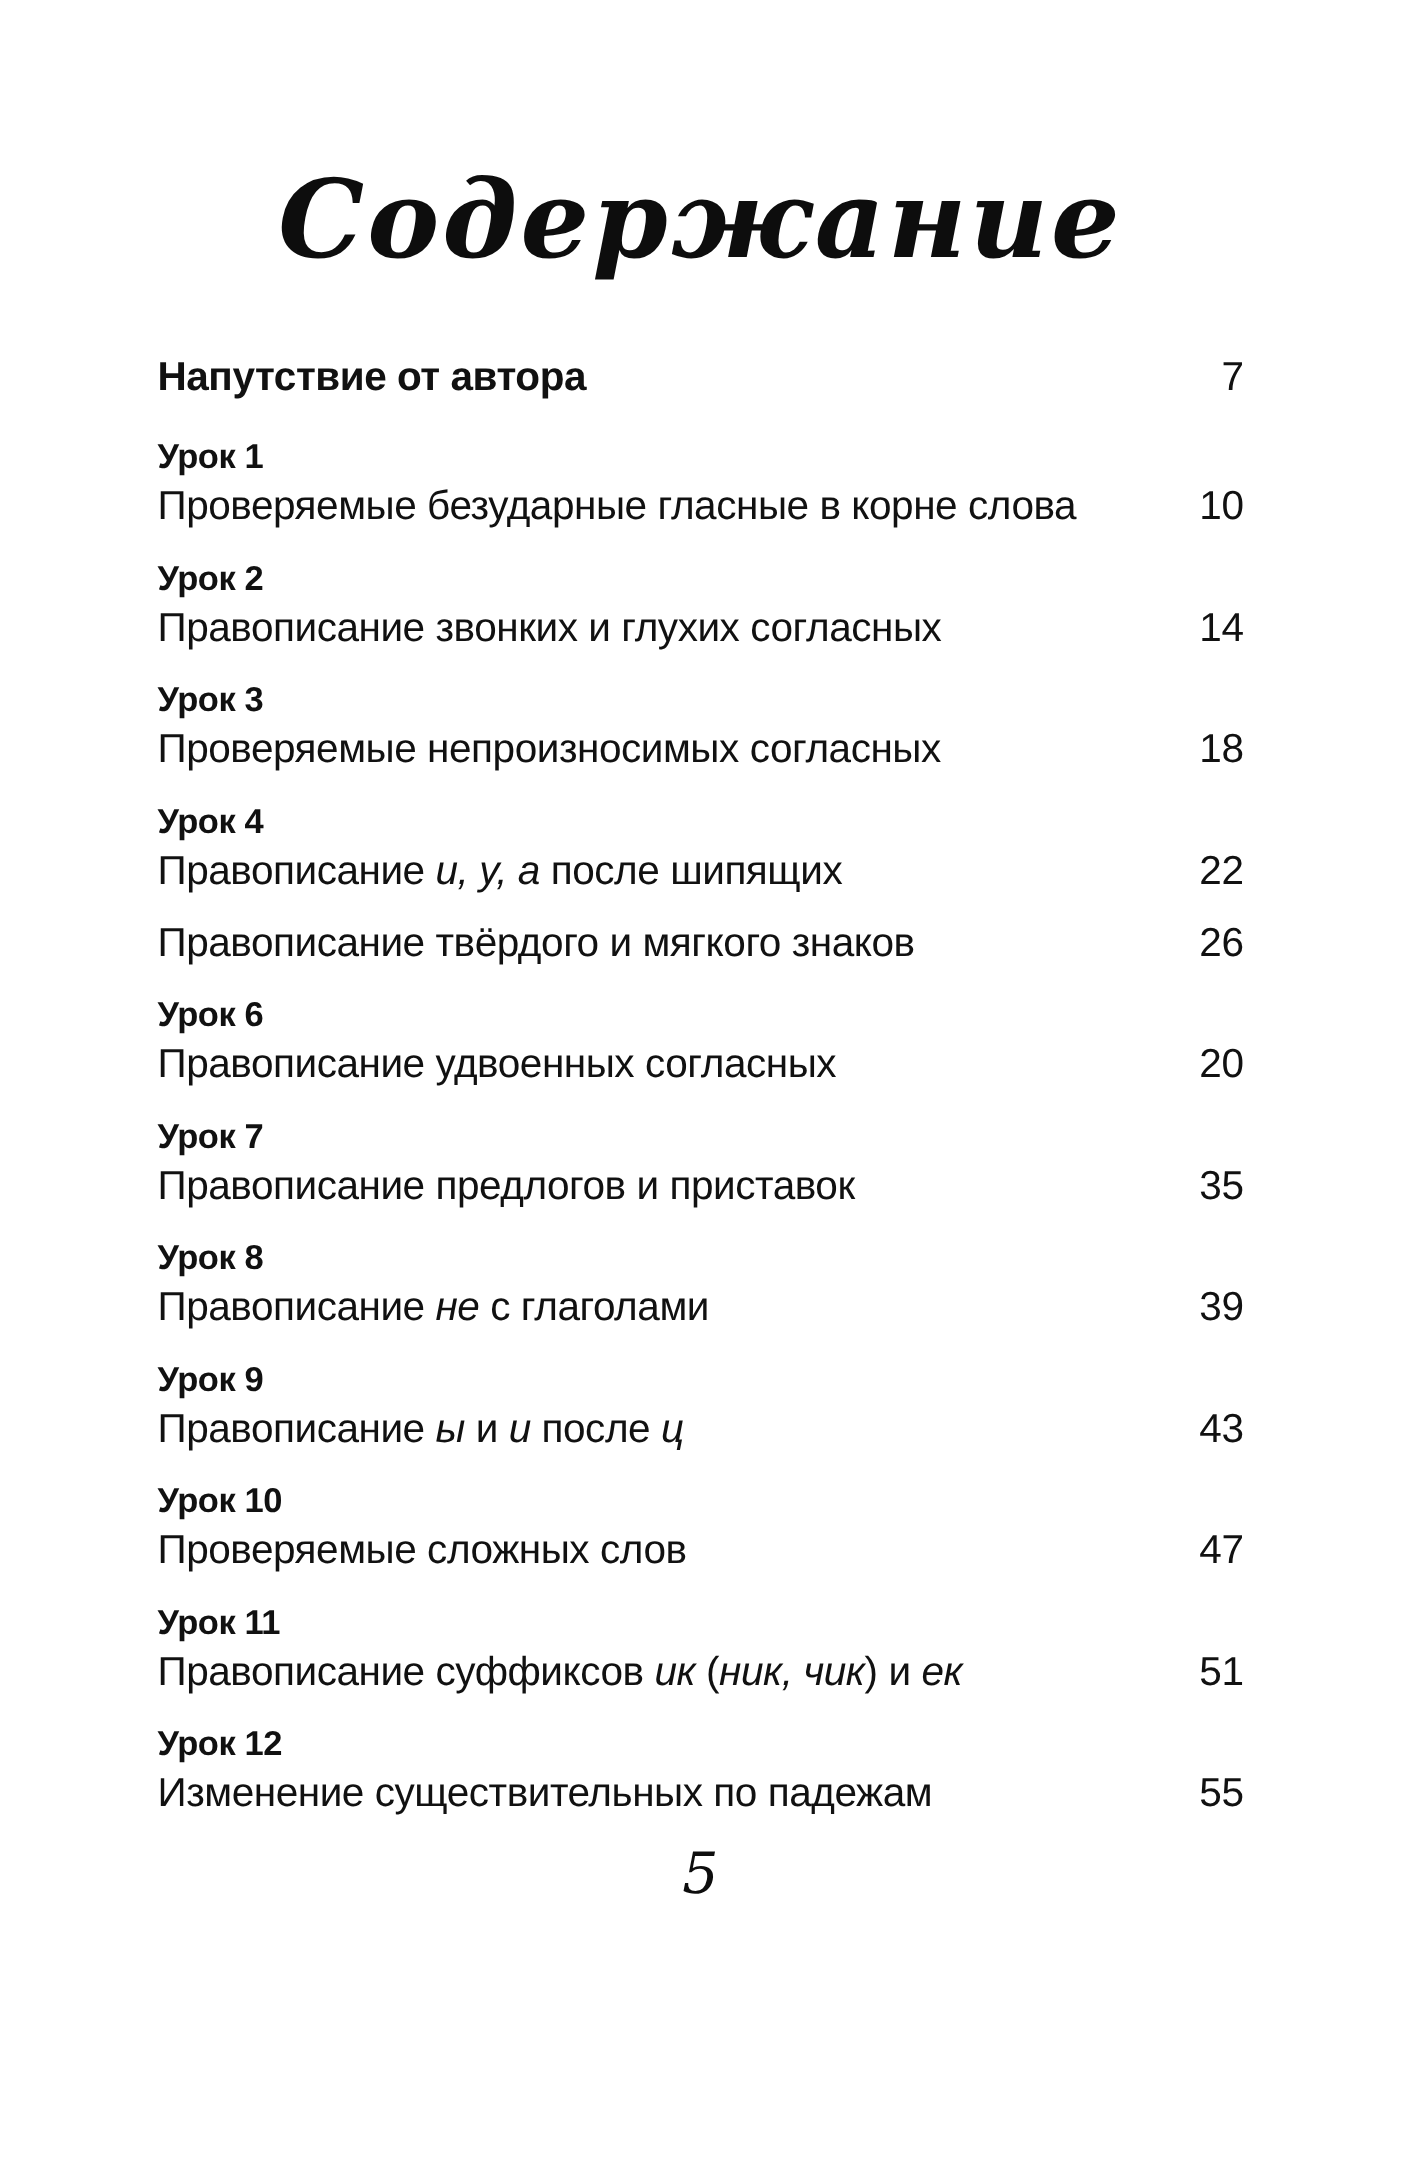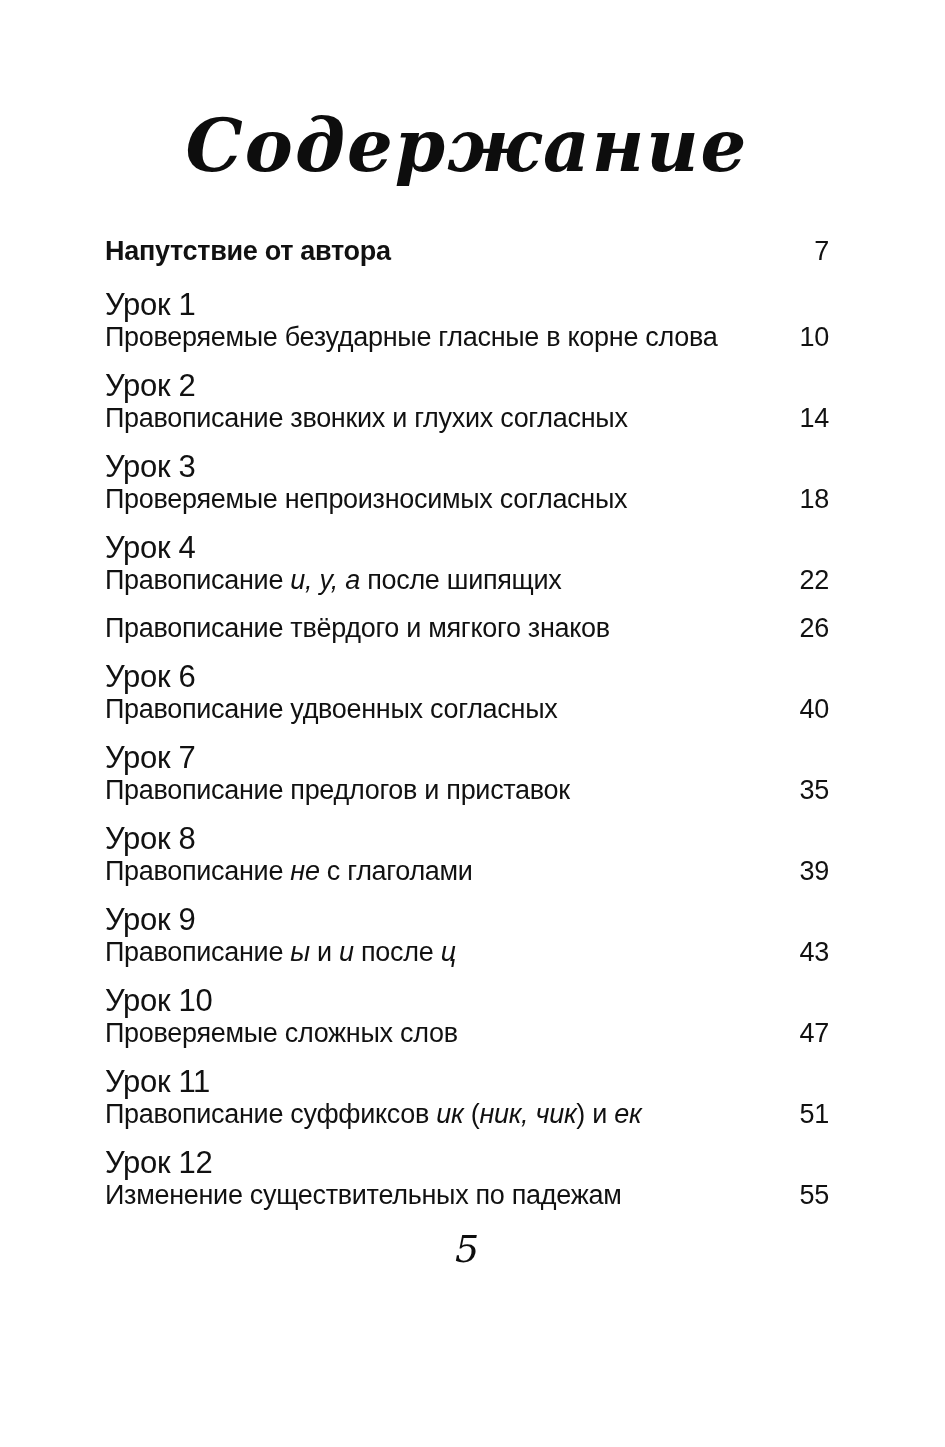--- a/index.html
+++ b/index.html
@@ -34,22 +34,22 @@
     align-items: center;
     font-size: 27px;
     line-height: 33px;
     letter-spacing: -0.3px;
     white-space: nowrap;
   }
   .preface-row { margin-bottom: 20px; }
   .preface-row .toc-text { font-weight: 700; }
   .entry { margin-bottom: 15px; }
   .lesson {
-    font-weight: 400;
-    font-size: 31px;
+    font-weight: 700;
+    font-size: 23px;
     line-height: 33px;
     letter-spacing: -0.3px;
   }
   .toc-text i { font-style: italic; }
   .leader {
     flex: 1 1 auto;
     min-width: 18px;
     margin: 0 3px 0 7px;
     background-image: radial-gradient(circle, #161616 1.7px, transparent 2.2px);
     background-size: 14px 6px;
@@ -125,21 +125,21 @@
       <span class="leader"></span>
       <span class="toc-page">26</span>
     </div>
   </section>
 
   <section class="entry">
     <div class="lesson">Урок 6</div>
     <div class="toc-line">
       <span class="toc-text"><span>Правописание удвоенных согласных</span></span>
       <span class="leader"></span>
-      <span class="toc-page">40</span>
+      <span class="toc-page">20</span>
     </div>
   </section>
 
   <section class="entry">
     <div class="lesson">Урок 7</div>
     <div class="toc-line">
       <span class="toc-text"><span>Правописание предлогов и приставок</span></span>
       <span class="leader"></span>
       <span class="toc-page">35</span>
     </div>

